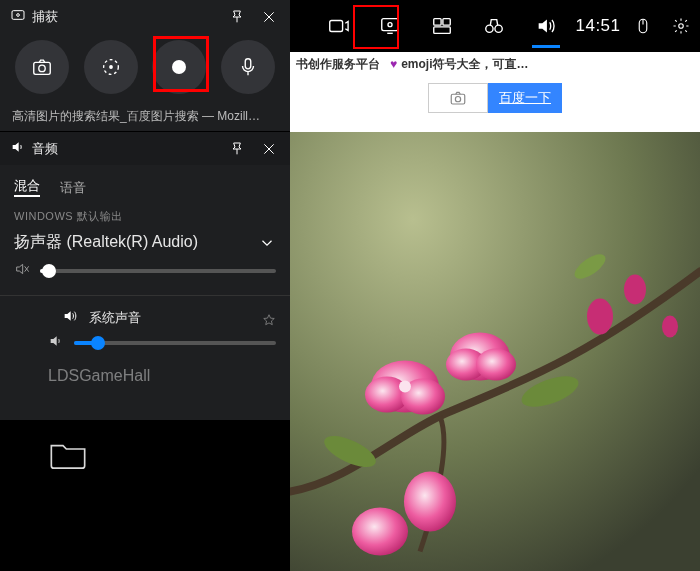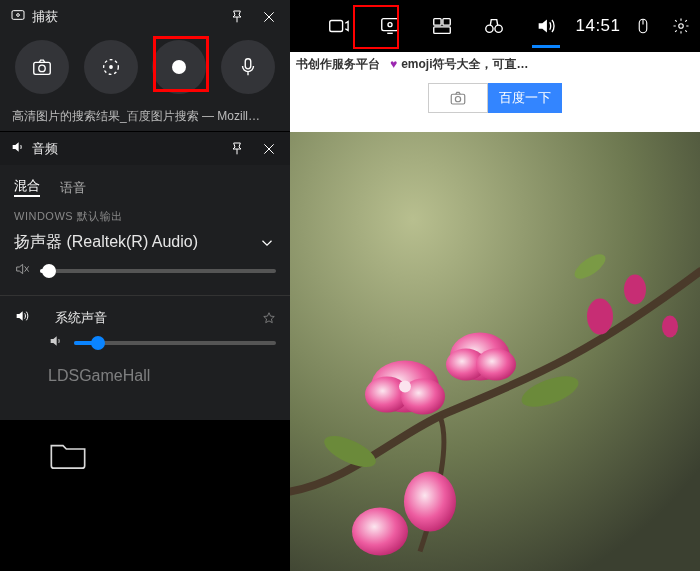--- a/index.html
+++ b/index.html
@@ -12,21 +12,21 @@
   .topbar .underline::after { content: ""; position: absolute; left: 12px; right: 12px; bottom: 6px; height: 3px; background: #0a84ff; }
   .topbar .clock { font-size: 17px; font-weight: 400; letter-spacing: .5px; padding: 0 10px; }
   .tb-svg { width: 22px; height: 22px; fill: none; stroke: #fff; stroke-width: 1.5; }
 
   
   .browser-sliver { position: absolute; top: 52px; left: 290px; right: 0; height: 80px; background: #fff; z-index: 3; font-size: 12px; color: #333; }
   .bookmarks-row { height: 24px; display: flex; align-items: center; gap: 10px; padding-left: 6px; font-weight: bold; }
   .bookmarks-row .bm { white-space: nowrap; display:flex; align-items:center; gap:4px; }
   .search-row { display:flex; align-items:center; justify-content:center; height:44px; gap:0; }
   .search-box { width: 60px; height: 30px; border:1px solid #ccc; display:flex; align-items:center; justify-content:center; }
-  .search-btn { background:#3385ff; color:#fff; height:30px; width:74px; display:flex; align-items:center; justify-content:center; font-size:13px; }
+  .search-btn { background:#3385ff; color:#fff; height:30px; width:74px; display:flex; align-items:center; justify-content:center; font-size:13px;text-decoration:underline; }
 
   
   .photo { position:absolute; top:132px; left:290px; right:0; bottom:0; overflow:hidden; z-index:2; }
   .photo svg { width:100%; height:100%; display:block; }
 
   
   .overlay { position:absolute; top:0; left:0; width:290px; height:420px; background:#1e1f21; color:#e6e6e6; z-index:10; display:flex; flex-direction:column; }
   .sec-hdr { height:34px; display:flex; align-items:center; padding:0 8px 0 10px; font-size:13px; gap:6px; }
   .sec-hdr .ttl { flex:1; }
   .sec-hdr .hbtn { width:26px; height:26px; display:flex; align-items:center; justify-content:center; }
@@ -53,21 +53,21 @@
   .slider-row { display:flex; align-items:center; gap:10px; padding:0 14px 14px; }
   .slider { flex:1; height:4px; background:#555; position:relative; border-radius:2px; }
   .slider .fill { position:absolute; left:0; top:0; bottom:0; background:#fff; border-radius:2px; }
   .slider .knob { position:absolute; top:-5px; width:14px; height:14px; border-radius:50%; background:#fff; transform:translateX(-50%); }
   .slider.blue .fill { background:#0a84ff; }
   .slider.blue .knob { background:#0a84ff; }
   .mute-icn svg { width:16px; height:16px; stroke:#999; fill:none; stroke-width:1.5; }
 
   .hr { height:1px; background:#333; margin:0 0 4px; }
 
-  .source-row { display:flex; align-items:center; padding:8px 14px 0; gap:25px; font-size:13px; }
+  .source-row { display:flex; align-items:flex-end; padding:8px 14px 0; gap:11px; font-size:13px;margin-left:48px; }
   .source-row .src-name { flex:1; }
   .star { width:14px; height:14px; stroke:#888; fill:none; stroke-width:1.4; }
 
   .source-slider-row { display:flex; align-items:center; gap:10px; padding:6px 14px 10px 48px; }
 
   .final-label { font-size:16px; color:#ccc; padding:4px 14px 0 48px; }
 
   
   .bl-folder { position:absolute; left:38px; top:438px; width:60px; height:50px; z-index:6; color:#eee; display:flex; flex-direction:column; align-items:center; gap:2px; }
   .bl-folder svg { width:40px; height:32px; }

